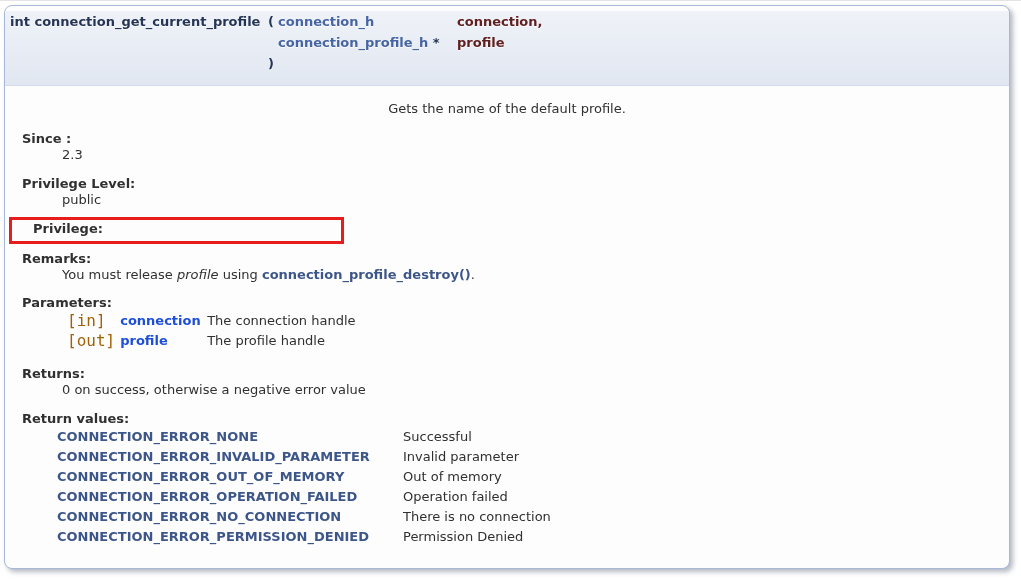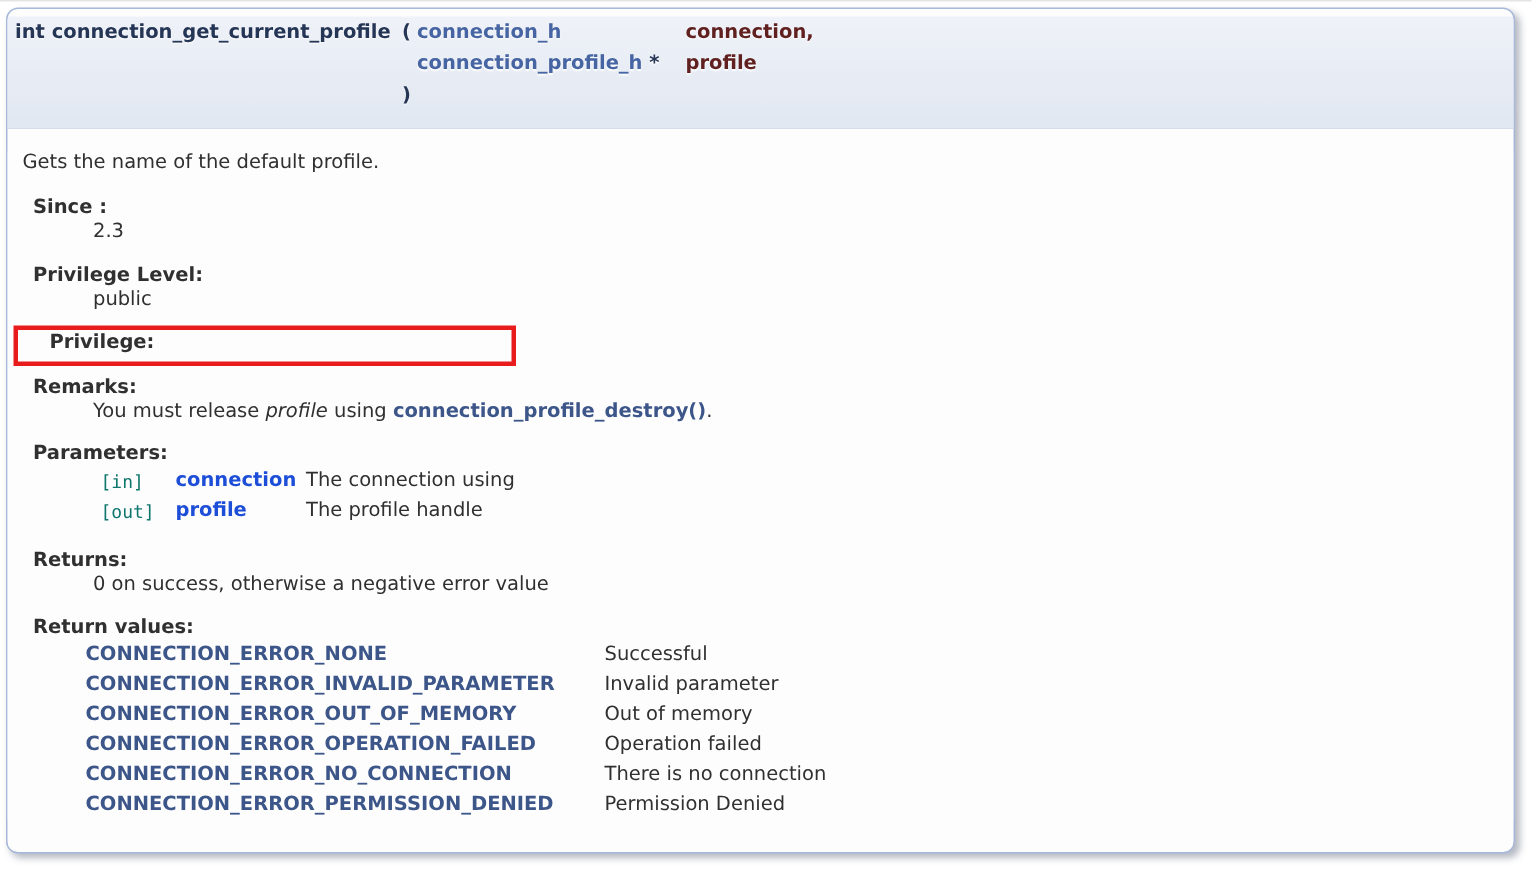--- a/index.html
+++ b/index.html
@@ -45,21 +45,21 @@
   td.memname-cell { width: 258px; }
   td.paren-cell   { width: 10px; }
   td.paramtype-cell { width: 179px; }
   .type-link { color: #4665A2; text-decoration: none; cursor: pointer; }
   td.paramname-cell { color: #602020; }
   .memdoc {
     box-sizing: border-box;
     padding: 0 10px 0 5px;
     background: #FDFDFE;
   }
-  p.description { margin: 15px 0 0 5px; line-height: 16px; }
+  p.description { margin: 15px 0 0 5px; line-height: 16px; text-align: center; }
   dl { margin: 13px 0 0 12px; line-height: 16px; }
   dt { font-weight: bold; }
   dd { margin: 0 0 0 40px; }
   dl.dl-since      { margin-top: 14px; }
   dl.dl-privlevel  { margin-top: 13px; }
   dl.dl-privilege  {
     margin-top: 9px;
     margin-left: -1px;
     border: 3px solid #E81C1C;
     padding: 1px 0 4px 21px;
@@ -78,22 +78,22 @@
   }
   table.params, table.retval { border-collapse: collapse; }
   table.params td, table.retval td {
     padding: 2px 0;
     line-height: 16px;
     vertical-align: top;
     text-align: left;
   }
   td.paramdir {
     font-family: "DejaVu Sans Mono", "Liberation Mono", monospace;
-    font-size: 12px;
-    color: #0f766e;
+    font-size: 16px;
+    color: #a16207;
     width: 45px;
     padding-left: 5px !important;
     padding-right: 5px !important;
   }
   td.pname {
     width: 87px;
     font-weight: bold;
     color: #1d4ed8;
   }
   dd.retval-dd { margin-left: 35px; }
@@ -159,21 +159,21 @@
     </dl>
 
     <dl class="dl-params">
       <dt>Parameters:</dt>
       <dd>
         <table class="params">
           <tbody>
               <tr>
             <td class="paramdir">[in]</td>
             <td class="pname">connection</td>
-            <td>The connection using</td>
+            <td>The connection handle</td>
           </tr>
           <tr>
             <td class="paramdir">[out]</td>
             <td class="pname">profile</td>
             <td>The profile handle</td>
           </tr>
         </tbody>
           </table>
       </dd>
     </dl>

